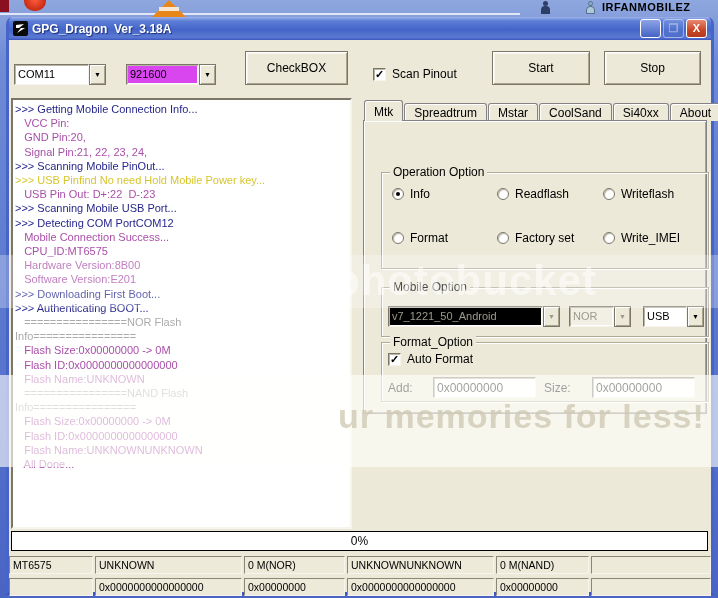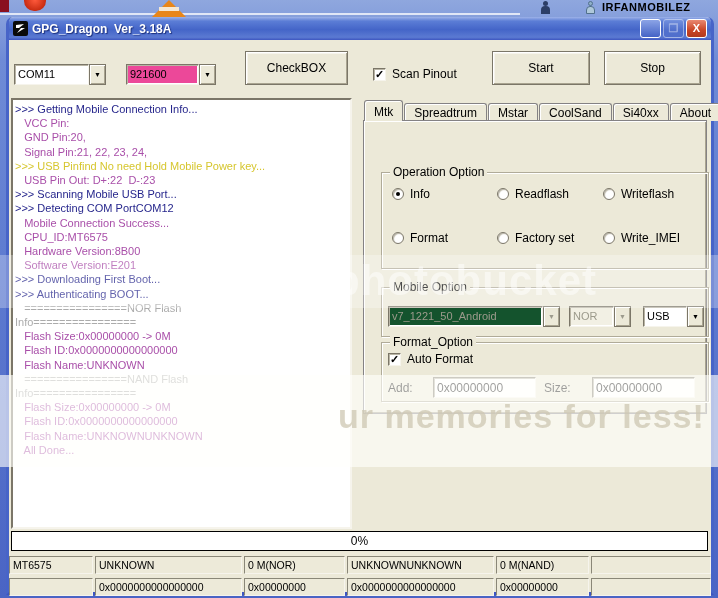--- a/index.html
+++ b/index.html
@@ -142,21 +142,21 @@
     </span>
   </div>
 
   <div class="client">
 
     <div class="combo" style="left:5px; top:24px; width:92px;">
       <span class="field sunken" style="background:#fff;">COM11</span>
       <span class="drop">▼</span>
     </div>
     <div class="combo" style="left:117px; top:24px; width:90px;">
-      <span class="field sunken" style="background:#ec4899;">921600</span>
+      <span class="field sunken" style="background:#d946ef;">921600</span>
       <span class="drop">▼</span>
     </div>
     <div class="btn3d" style="left:236px; top:11px; width:103px; height:34px;">
       <span>CheckBOX</span>
     </div>
     <div style="position:absolute; left:364px; top:27px; display:flex; align-items:center; gap:6px;">
       <span class="cb">✓</span>
       <span class="ctl-label">Scan Pinout</span>
     </div>
     <div class="btn3d" style="left:595px; top:11px; width:97px; height:34px;">
@@ -164,20 +164,21 @@
     </div>
     <div class="btn3d" style="left:483px; top:11px; width:98px; height:34px;">
       <span>Start</span>
     </div>
 
     <div class="log" id="log">
         <div class="logline c-navy">&gt;&gt;&gt; Getting Mobile Connection Info...</div>
         <div class="logline c-purple">   VCC Pin:</div>
         <div class="logline c-purple">   GND Pin:20,</div>
         <div class="logline c-purple">   Signal Pin:21, 22, 23, 24,</div>
+        <div class="logline c-navy">&gt;&gt;&gt; Scanning Mobile PinOut...</div>
         <div class="logline c-yellow">&gt;&gt;&gt; USB Pinfind No need Hold Mobile Power key...</div>
         <div class="logline c-purple">   USB Pin Out: D+:22  D-:23</div>
         <div class="logline c-navy">&gt;&gt;&gt; Scanning Mobile USB Port...</div>
         <div class="logline c-navy">&gt;&gt;&gt; Detecting COM PortCOM12</div>
         <div class="logline c-purple">   Mobile Connection Success...</div>
         <div class="logline c-purple">   CPU_ID:MT6575</div>
         <div class="logline c-purple">   Hardware Version:8B00</div>
         <div class="logline c-purple">   Software Version:E201</div>
         <div class="logline c-navy">&gt;&gt;&gt; Downloading First Boot...</div>
         <div class="logline c-navy">&gt;&gt;&gt; Authenticating BOOT...</div>
@@ -230,21 +231,21 @@
             <span class="radio-item">
               <span class="radio"></span>
               <span>Write_IMEI</span>
             </span>
           </div>
       </div>
 
       <div class="group" style="left:17px; top:166px; width:328px; height:50px;">
         <span class="group-title">Mobile Option</span>
         <div class="combo disabled" style="left:6px; top:18px; width:172px;">
-          <span class="field sunken" style="background:#14532d;">v7_1221_50_Android</span>
+          <span class="field sunken" style="background:#000000;">v7_1221_50_Android</span>
           <span class="drop">▼</span>
         </div>
         <div class="combo disabled" style="left:187px; top:18px; width:62px;">
           <span class="field sunken" style="background:#F2F0E4;">NOR</span>
           <span class="drop">▼</span>
         </div>
         <div class="combo" style="left:261px; top:18px; width:61px;">
           <span class="field sunken" style="background:#fff;">USB</span>
           <span class="drop">▼</span>
         </div>

